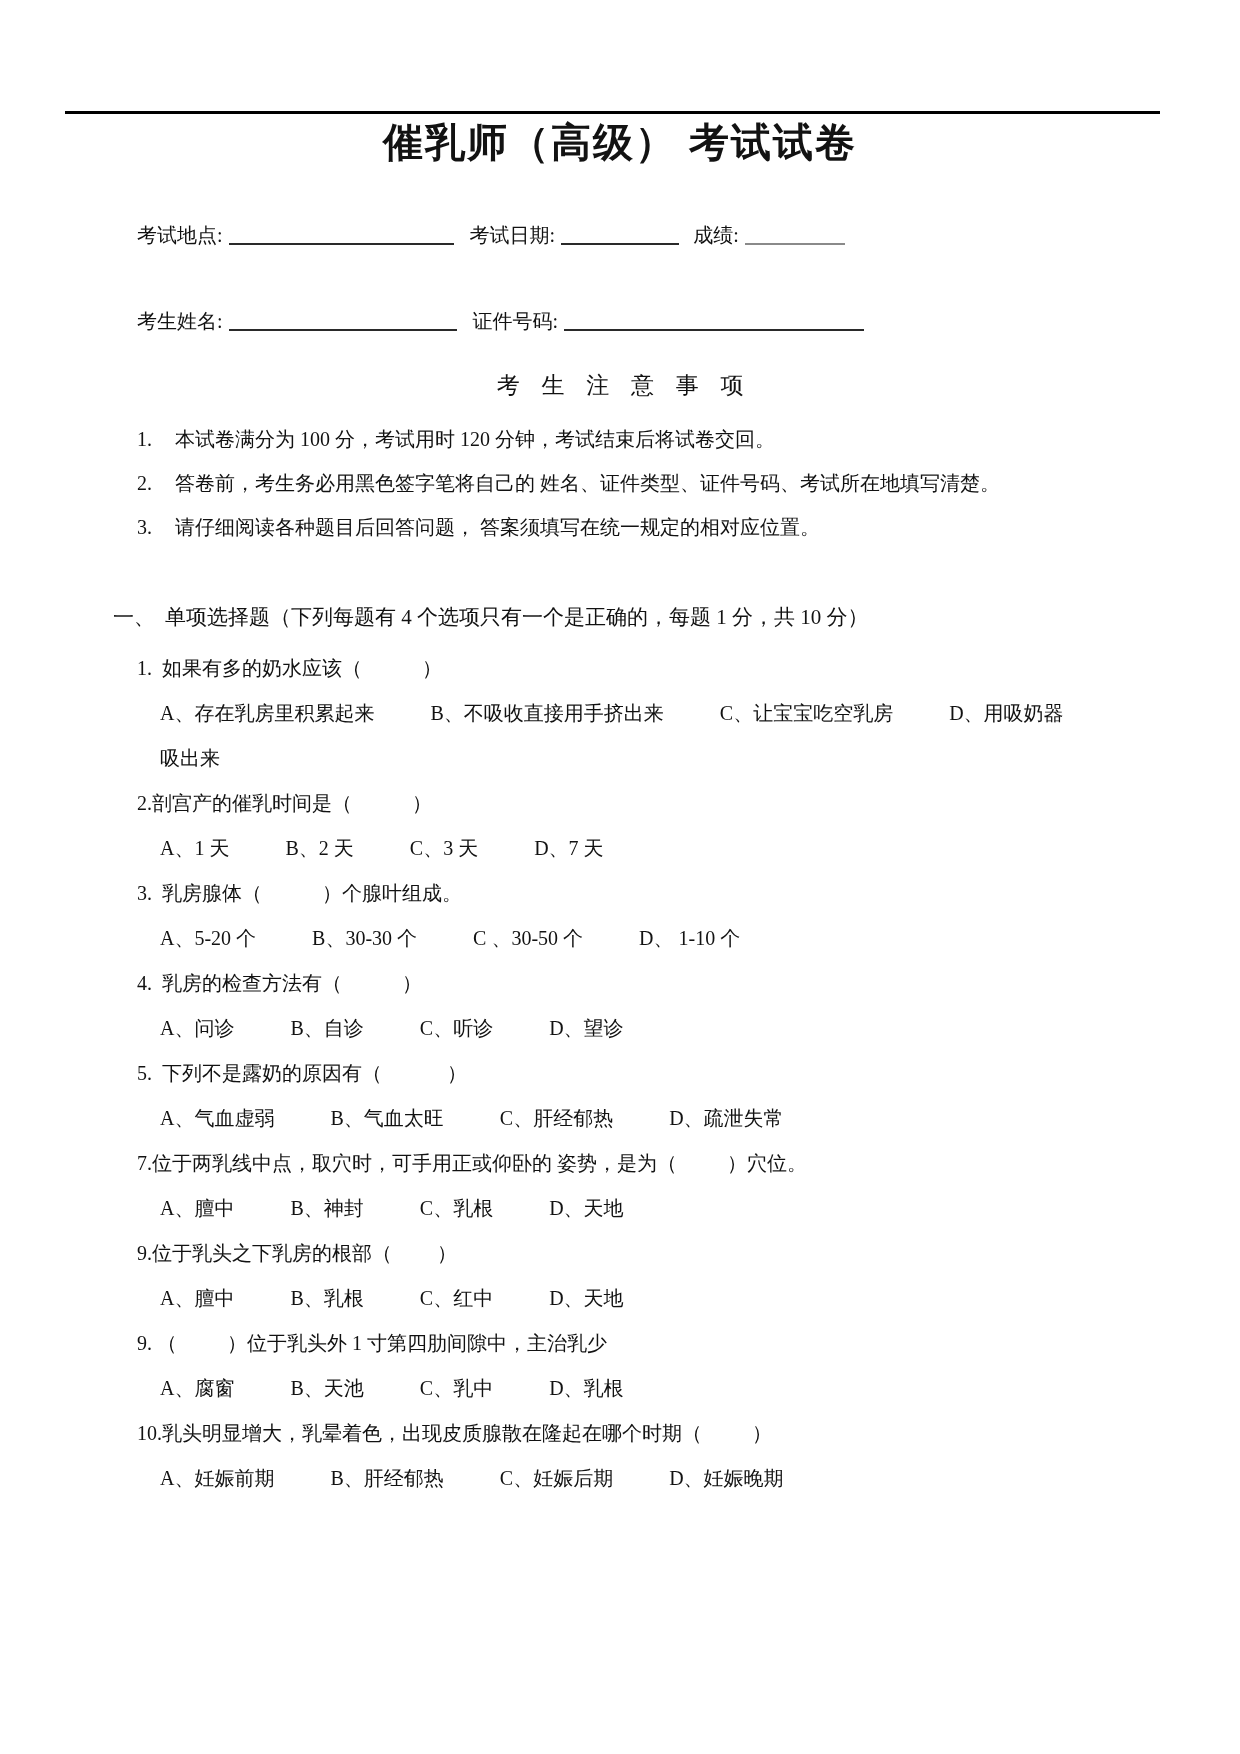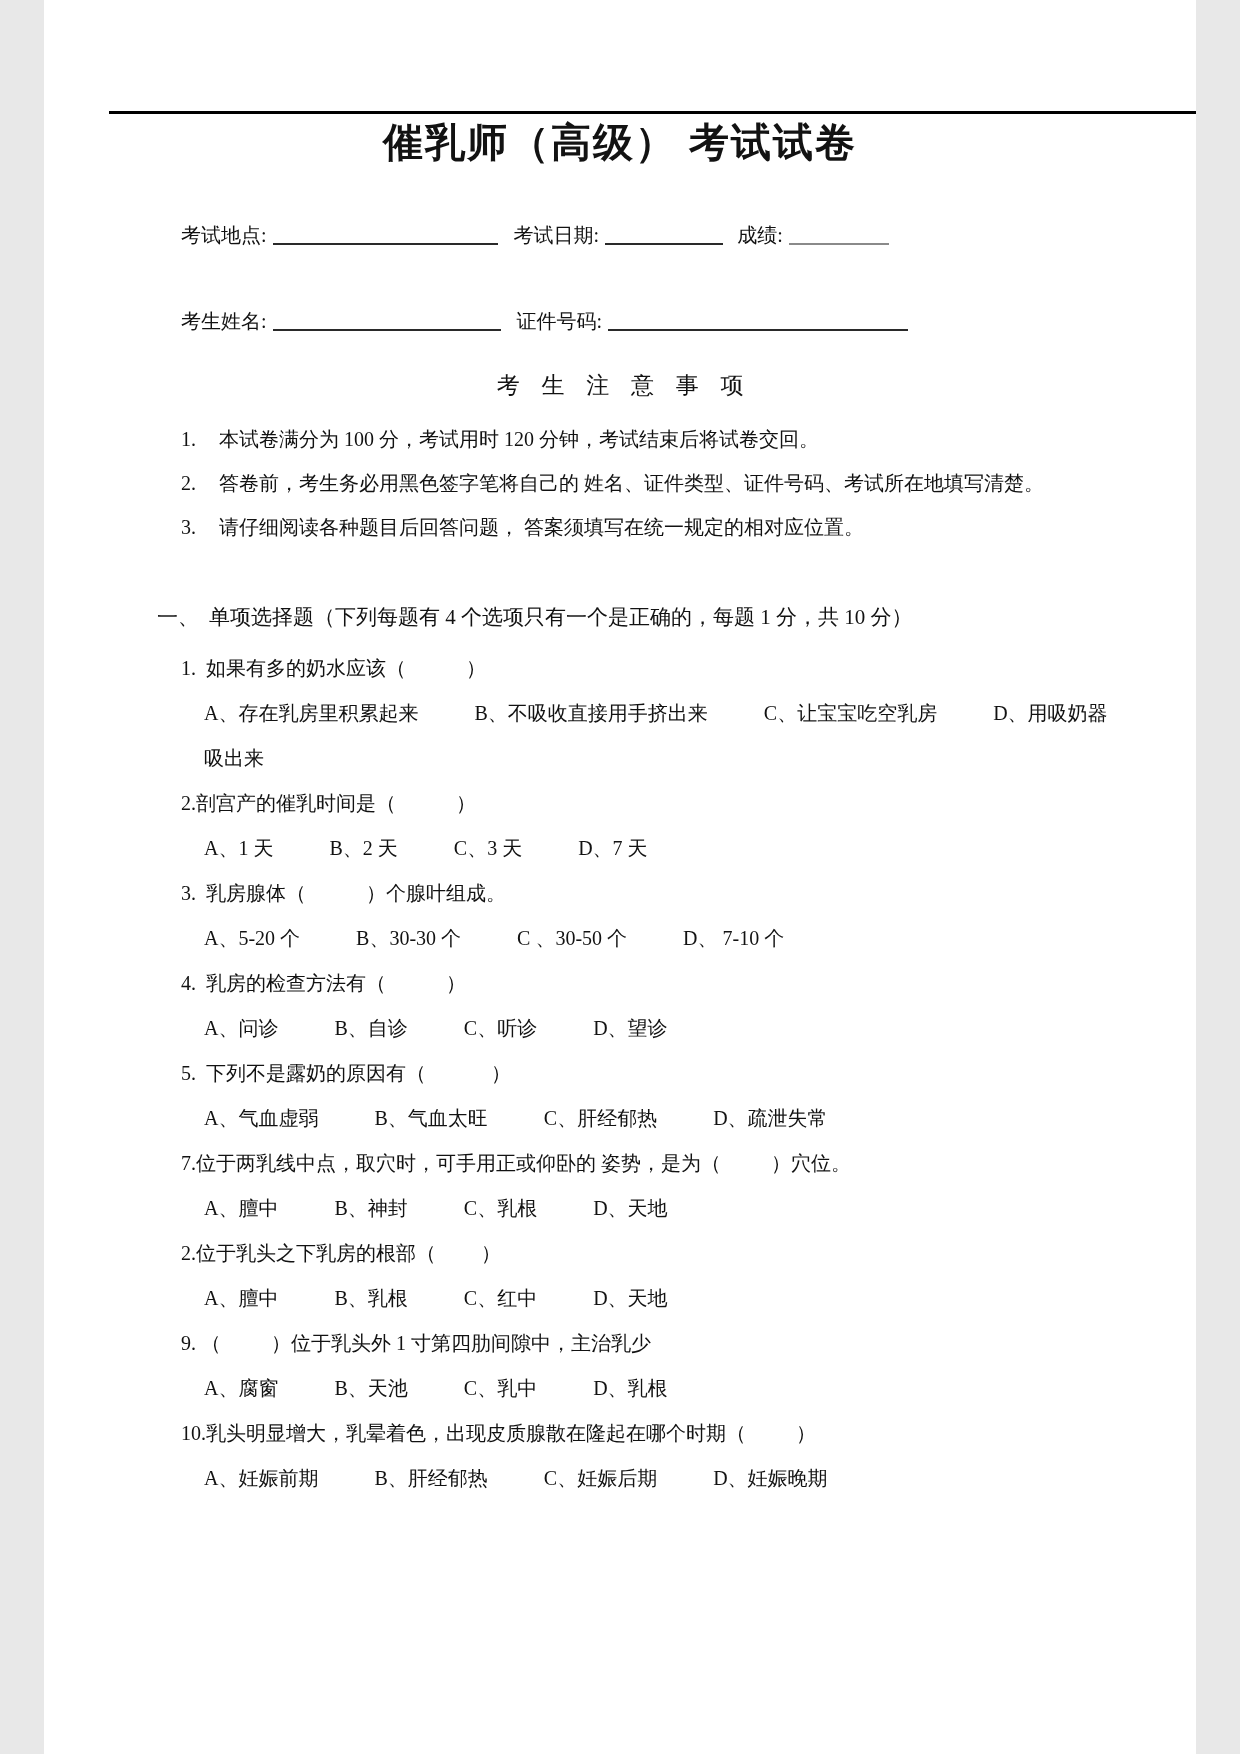--- a/index.html
+++ b/index.html
@@ -1,18 +1,18 @@
 <!DOCTYPE html>
 <html><head>
 <meta charset="utf-8">
 <style>
   html,body { margin:0; padding:0; background:#e8e8e8; }
   .page {
     position:relative;
-    width:1152px; height:1754px;
+    width:1240px; height:1754px;
     margin:0 auto;
     background:#ffffff;
     font-family:"Liberation Serif","DejaVu Serif",serif;
     color:#121212;
     overflow:hidden;
   }
   .top-rule {
     position:absolute; left:65px; top:111px;
     width:1095px; height:3px; background:#000;
   }
@@ -102,36 +102,36 @@
       <div class="question">
         <p class="stem">1.  如果有多的奶水应该（            ）</p>
         <p class="options"><span class="opt">A、存在乳房里积累起来</span><span class="opt">B、不吸收直接用手挤出来</span><span class="opt">C、让宝宝吃空乳房</span><span class="opt">D、用吸奶器吸出来</span></p>
       </div>
       <div class="question">
         <p class="stem">2.剖宫产的催乳时间是（            ）</p>
         <p class="options"><span class="opt">A、1 天</span><span class="opt">B、2 天</span><span class="opt">C、3 天</span><span class="opt">D、7 天</span></p>
       </div>
       <div class="question">
         <p class="stem">3.  乳房腺体（            ）个腺叶组成。</p>
-        <p class="options"><span class="opt">A、5-20 个</span><span class="opt">B、30-30 个</span><span class="opt">C 、30-50 个</span><span class="opt">D、 7-10 个</span></p>
+        <p class="options"><span class="opt">A、5-20 个</span><span class="opt">B、30-30 个</span><span class="opt">C 、30-50 个</span><span class="opt">D、 1-10 个</span></p>
       </div>
       <div class="question">
         <p class="stem">4.  乳房的检查方法有（            ）</p>
         <p class="options"><span class="opt">A、问诊</span><span class="opt">B、自诊</span><span class="opt">C、听诊</span><span class="opt">D、望诊</span></p>
       </div>
       <div class="question">
         <p class="stem">5.  下列不是露奶的原因有（             ）</p>
         <p class="options"><span class="opt">A、气血虚弱</span><span class="opt">B、气血太旺</span><span class="opt">C、肝经郁热</span><span class="opt">D、疏泄失常</span></p>
       </div>
       <div class="question">
         <p class="stem">7.位于两乳线中点，取穴时，可手用正或仰卧的 姿势，是为（          ）穴位。</p>
         <p class="options"><span class="opt">A、膻中</span><span class="opt">B、神封</span><span class="opt">C、乳根</span><span class="opt">D、天地</span></p>
       </div>
       <div class="question">
-        <p class="stem">2.位于乳头之下乳房的根部（         ）</p>
+        <p class="stem">9.位于乳头之下乳房的根部（         ）</p>
         <p class="options"><span class="opt">A、膻中</span><span class="opt">B、乳根</span><span class="opt">C、红中</span><span class="opt">D、天地</span></p>
       </div>
       <div class="question">
         <p class="stem">9. （          ）位于乳头外 1 寸第四肋间隙中，主治乳少</p>
         <p class="options"><span class="opt">A、腐窗</span><span class="opt">B、天池</span><span class="opt">C、乳中</span><span class="opt">D、乳根</span></p>
       </div>
       <div class="question">
         <p class="stem">10.乳头明显增大，乳晕着色，出现皮质腺散在隆起在哪个时期（          ）</p>
         <p class="options"><span class="opt">A、妊娠前期</span><span class="opt">B、肝经郁热</span><span class="opt">C、妊娠后期</span><span class="opt">D、妊娠晚期</span></p>
       </div>

